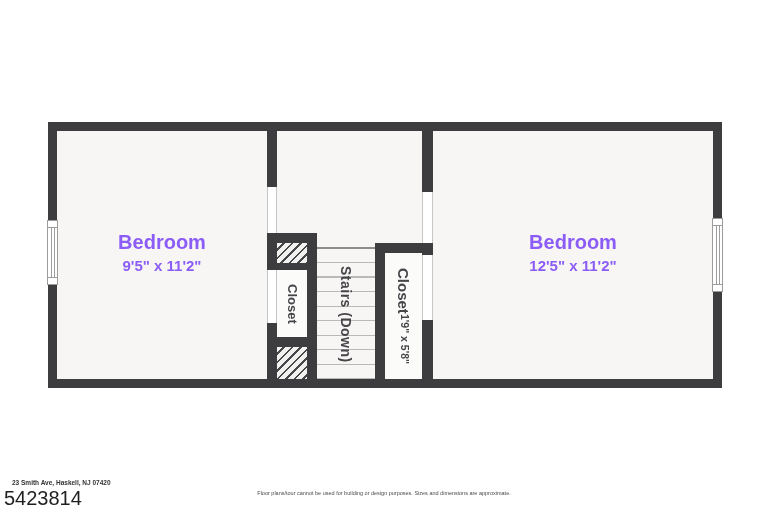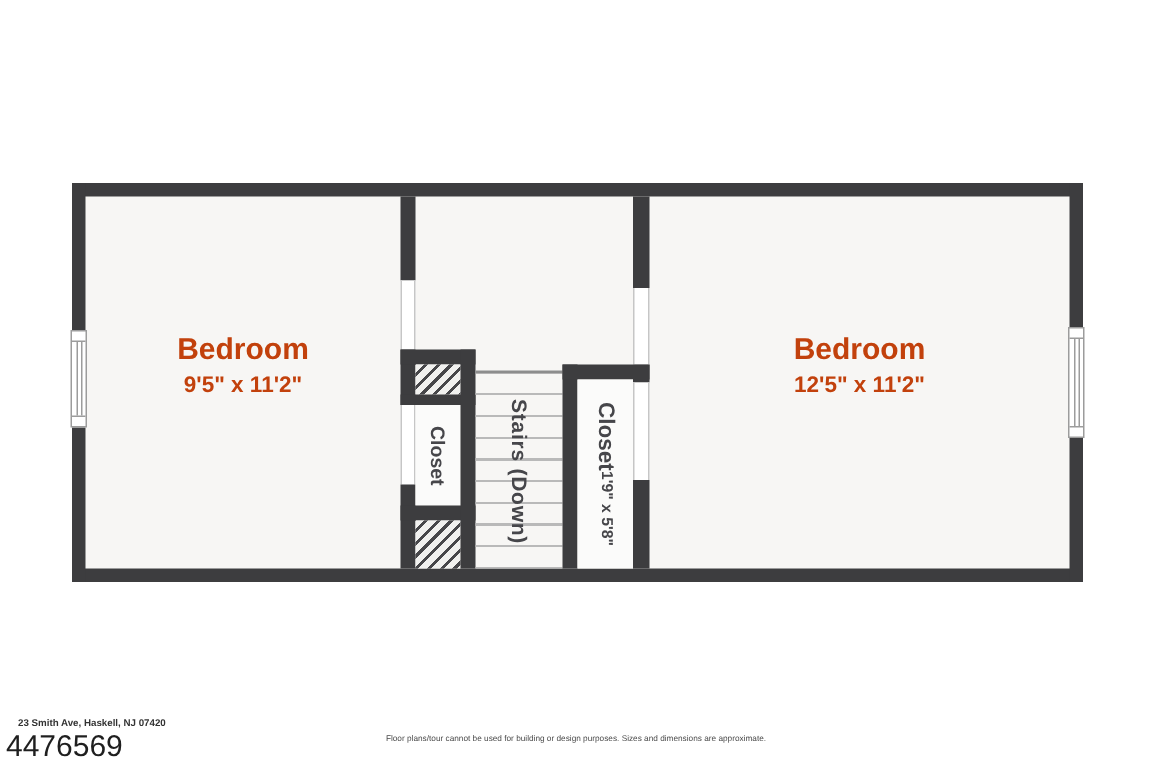--- a/index.html
+++ b/index.html
@@ -16,21 +16,21 @@
           border-top:2px solid #8d8d8d;box-sizing:border-box;
           background:repeating-linear-gradient(to bottom,rgba(0,0,0,0) 0 13px,#b9b9b9 13px 14.5px);
           display:flex;align-items:center;justify-content:center;}
   .window{position:absolute;background:#fff;border:1px solid #9c9c9c;box-sizing:border-box;}
   .w-pane{position:absolute;left:50%;top:7px;bottom:7px;width:4px;transform:translateX(-50%);
           border-left:1px solid #9c9c9c;border-right:1px solid #9c9c9c;box-sizing:border-box;}
   .w-sill{position:absolute;left:0;right:0;height:1px;background:#9c9c9c;}
   .w-sill-top{top:6px;} .w-sill-bottom{bottom:6px;}
   
   .room-label{position:absolute;display:flex;flex-direction:column;align-items:center;
-              color:#c2410c;}
+              justify-content:center;color:#8b5cf6;}
   .room-name{font-size:20px;font-weight:700;line-height:1.15;}
   .room-dim{font-size:15px;font-weight:700;margin-top:3px;}
   .vlabel{writing-mode:vertical-lr;text-orientation:mixed;text-align:center;
           color:#46464a;font-weight:700;}
   .vgroup{writing-mode:vertical-lr;text-orientation:mixed;color:#46464a;
           display:flex;flex-direction:row;align-items:center;}
   .v-name{font-size:15px;font-weight:700;text-align:center;}
   .v-dim{font-size:10.5px;font-weight:700;text-align:center;margin-left:2px;}
   .stairs-text{font-size:14px;letter-spacing:0.5px;}
   .closetL-text{font-size:13px;}
@@ -101,16 +101,16 @@
   <div class="room-label" style="left:57px;top:222px;width:210px;height:60px;">
     <span class="room-name">Bedroom</span>
     <span class="room-dim">9'5" x 11'2"</span>
   </div>
   <div class="room-label" style="left:433px;top:222px;width:280px;height:60px;">
     <span class="room-name">Bedroom</span>
     <span class="room-dim">12'5" x 11'2"</span>
   </div>
 
   <div class="addr">23 Smith Ave, Haskell, NJ 07420</div>
-  <div class="mls">4476569</div>
+  <div class="mls">5423814</div>
   <div class="disclaimer">Floor plans/tour cannot be used for building or design purposes. Sizes and dimensions are approximate.</div>
 
 </div>
 
 </body></html>

